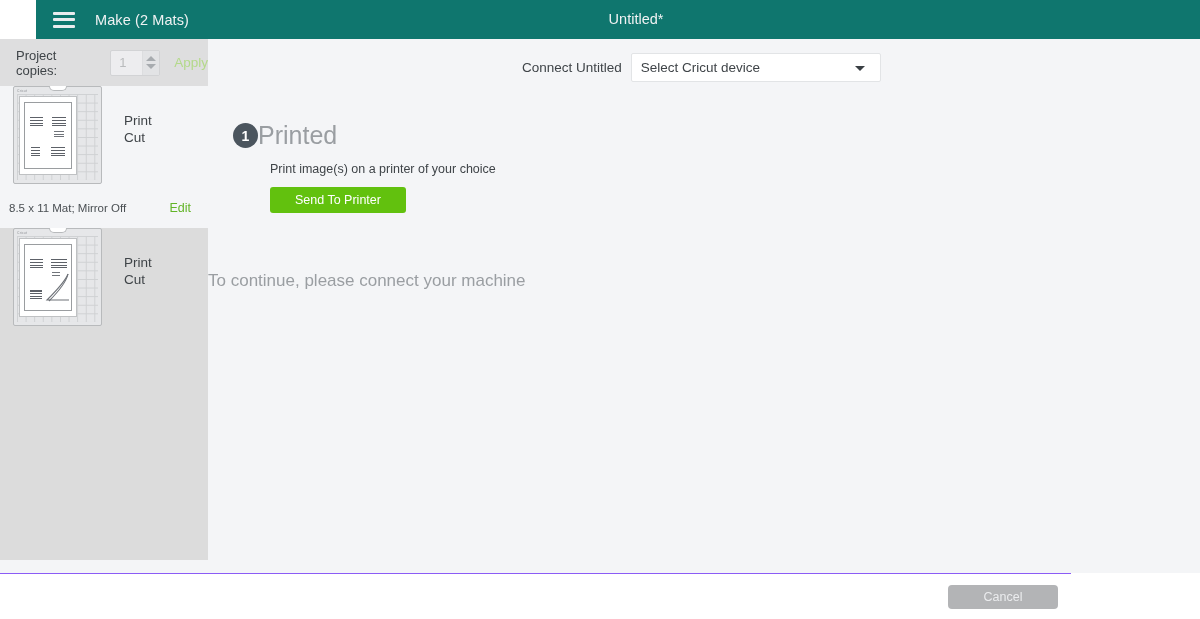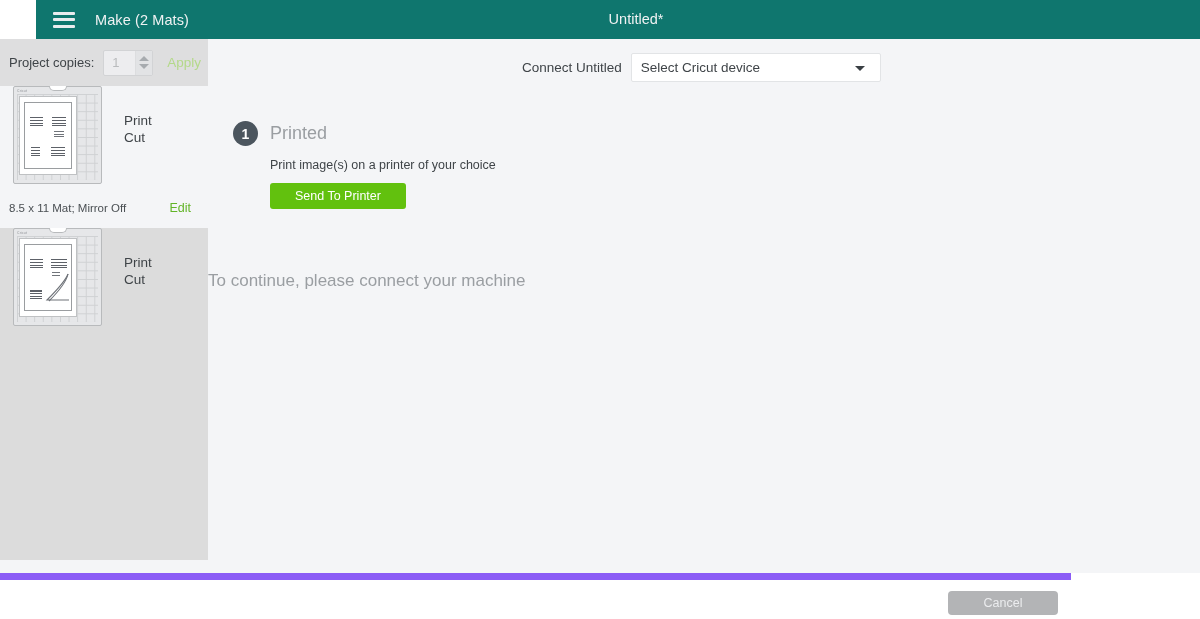--- a/index.html
+++ b/index.html
@@ -32,21 +32,21 @@
   }
 
   
   .sidebar {
     position: absolute; left: 0; top: 39px; width: 208px; height: 534px;
     background: #f4f5f7;
   }
   .copies-bar {
     position: relative; width: 208px; height: 47px;
     background: #dededf;
-    display: flex; align-items: center;
+    display: flex; align-items: center; padding-left: 7px;
   }
   .copies-label { margin-left: 9px; font-size: 13px; color: #3f4448; }
   .stepper {
     margin-left: 9px; width: 50px; height: 26px;
     background: #ededef; border: 1px solid #d2d3d5; border-radius: 2px;
     display: flex; align-items: stretch; position: relative;
   }
   .stepper-value {
     flex: 1; display: flex; align-items: center; padding-left: 8px;
     font-size: 13px; color: #b9bbbd;
@@ -140,37 +140,37 @@
     border-top: 5px solid #3a3f44;
   }
 
   .step { position: absolute; left: 25px; top: 82px; }
   .step-head { display: flex; align-items: center; }
   .step-badge {
     width: 25px; height: 25px; border-radius: 50%; background: #4b555e;
     color: #ffffff; font-size: 14px; display: flex; align-items: center; justify-content: center;
     font-weight: bold;
   }
-  .step-title { margin-left: 12px; font-size: 18px; color: #9a9ea2; }
+  .step-title { font-size: 25px; color: #9a9ea2; }
   .step-desc { margin-left: 37px; margin-top: 12px; font-size: 12.5px; color: #3f4448; }
   .send-btn {
     margin-left: 37px; margin-top: 11px; display: block;
     background: #62c10e; color: #ffffff; border: none; border-radius: 3px;
     font-family: inherit; font-size: 12.5px; padding: 6px 25px; cursor: pointer;
   }
 
   .connect-msg {
     position: absolute; left: 0; right: 0; top: 232px; text-align: left;
     font-size: 17px; color: #9a9ea2; font-weight: 300;
   }
 
   
   .footer {
     position: absolute; left: 0; top: 573px; width: 1071px; height: 46px;
-    background: #ffffff; border-top: 7px solid #8b5cf6;
+    background: #ffffff; border-top: 1px solid #8b5cf6;
   }
   .cancel-btn {
     position: absolute; right: 13px; top: 11px;
     width: 110px; height: 24px; border-radius: 4px;
     background: #b3b4b6; color: #ebecee; border: none;
     font-family: inherit; font-size: 12.5px; cursor: default;
   }
 </style>
 </head>
 <body>

